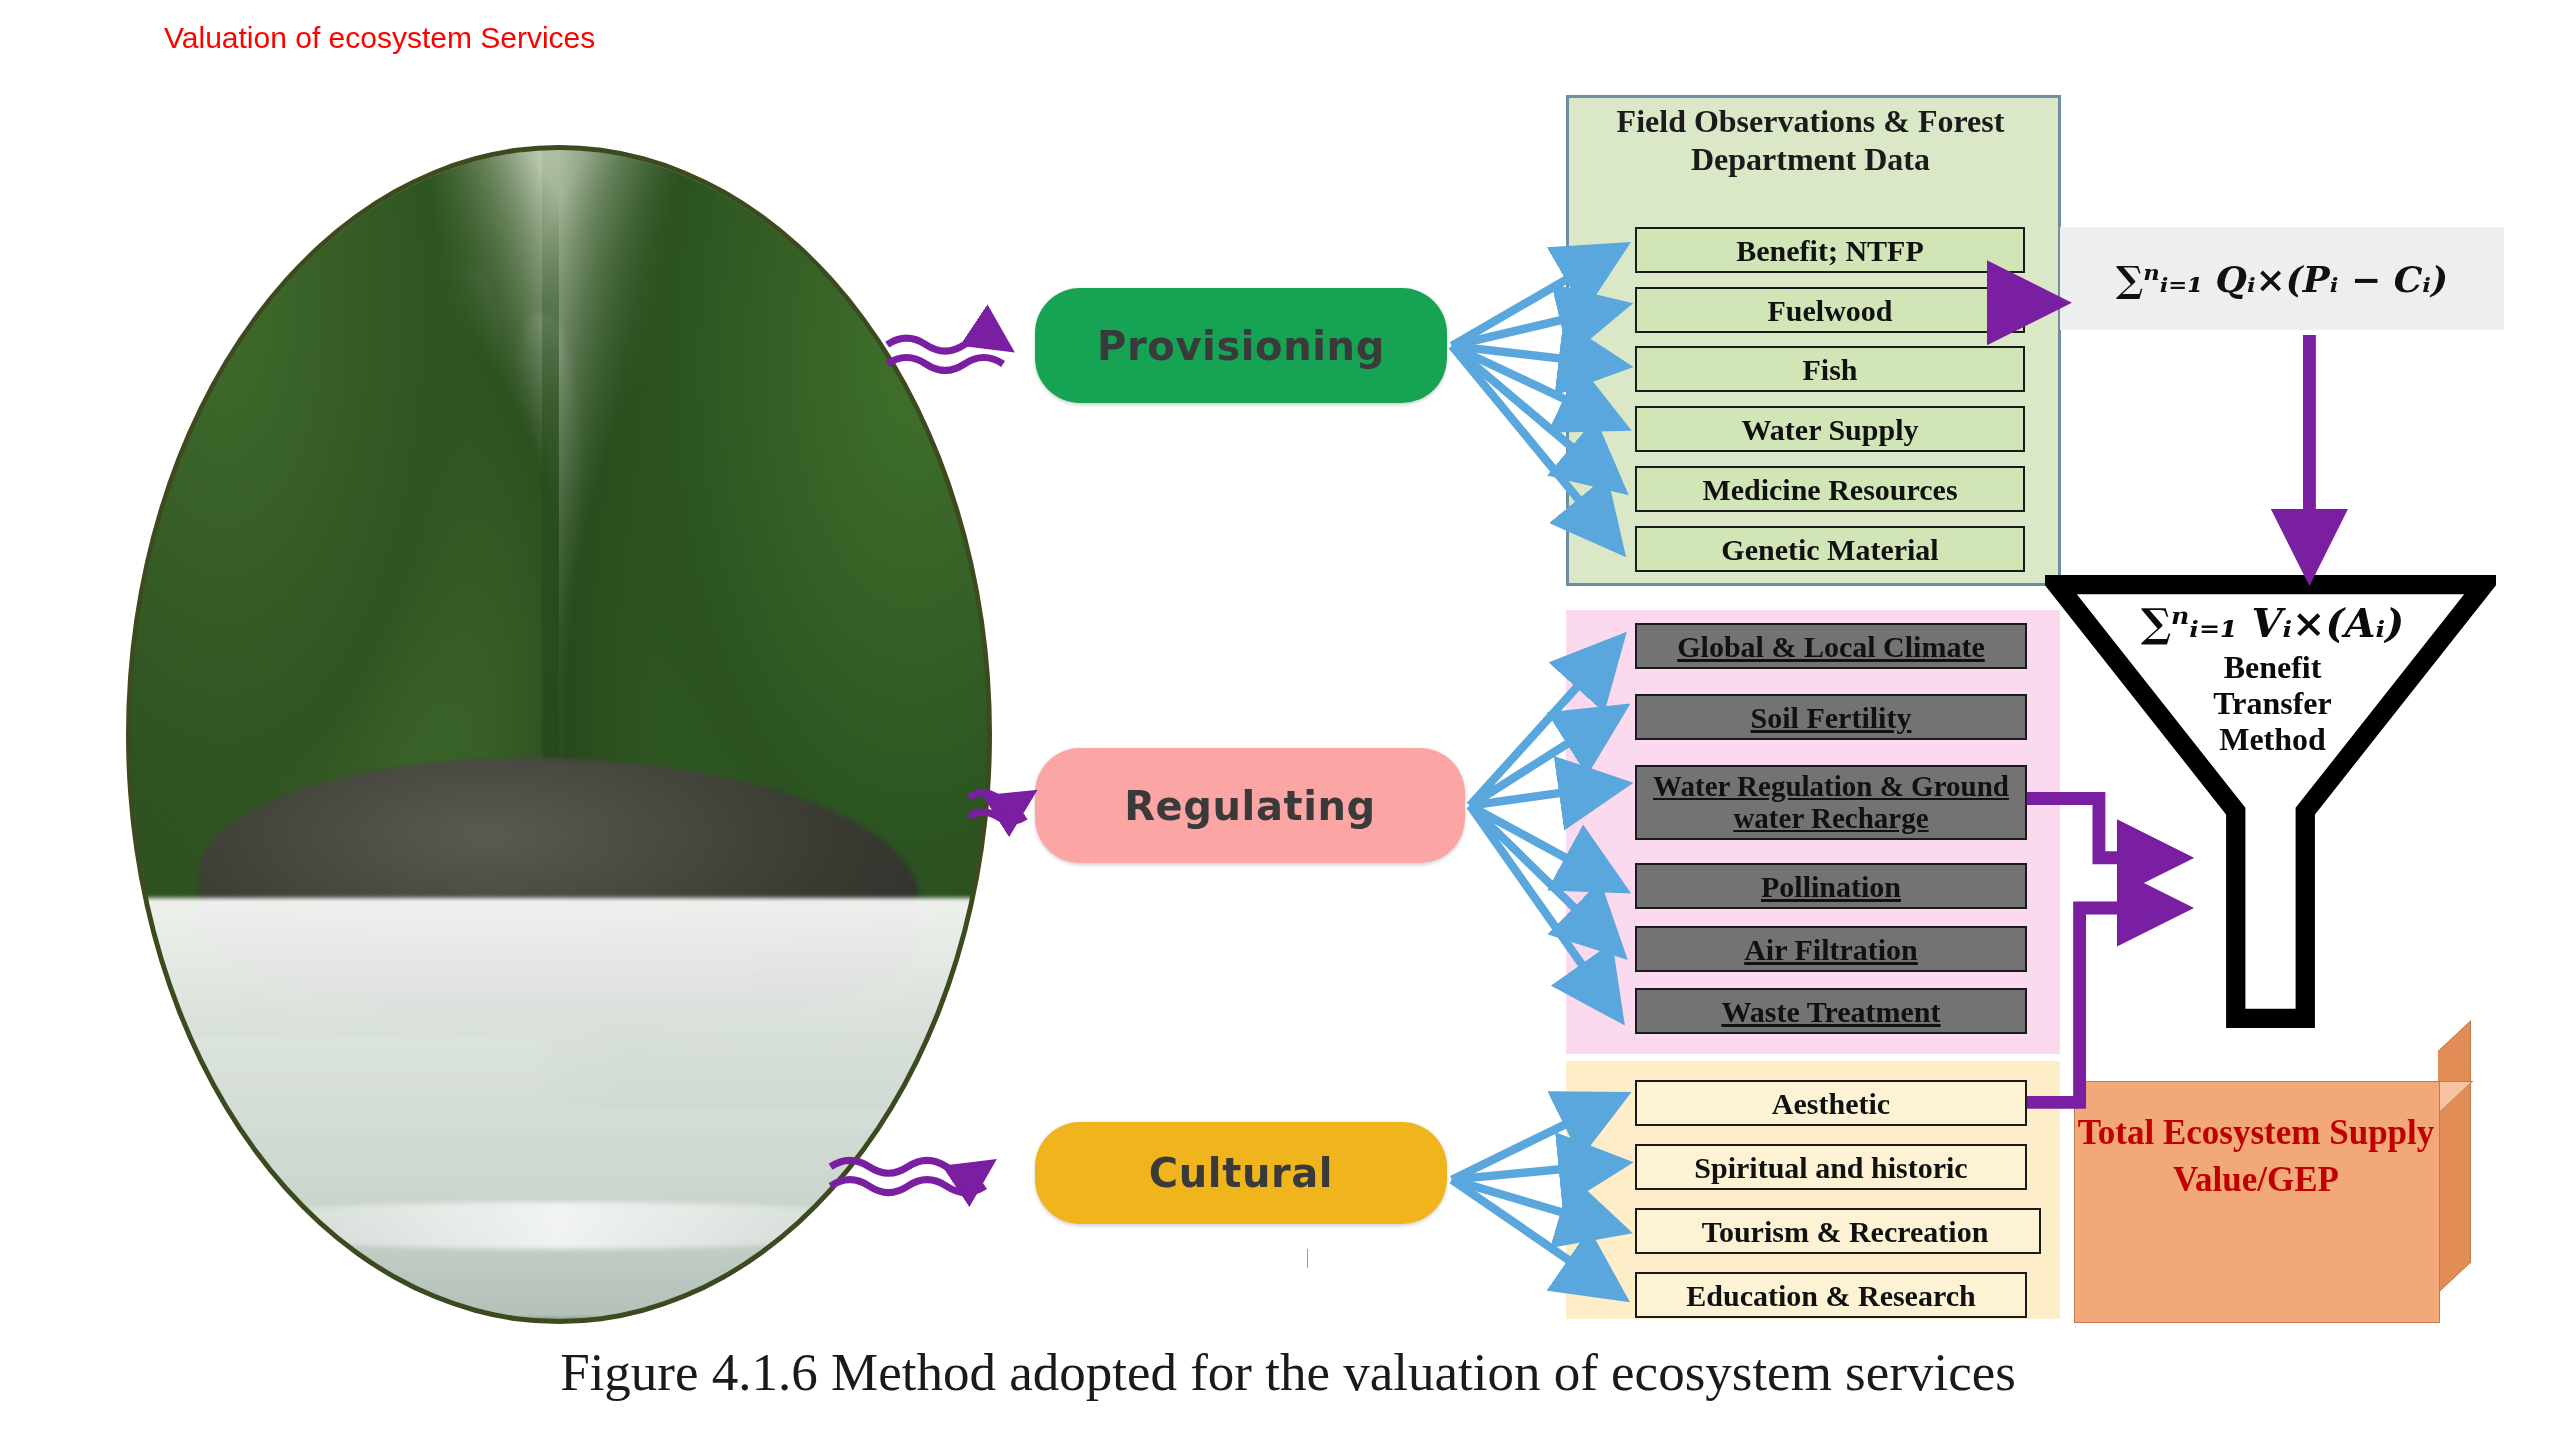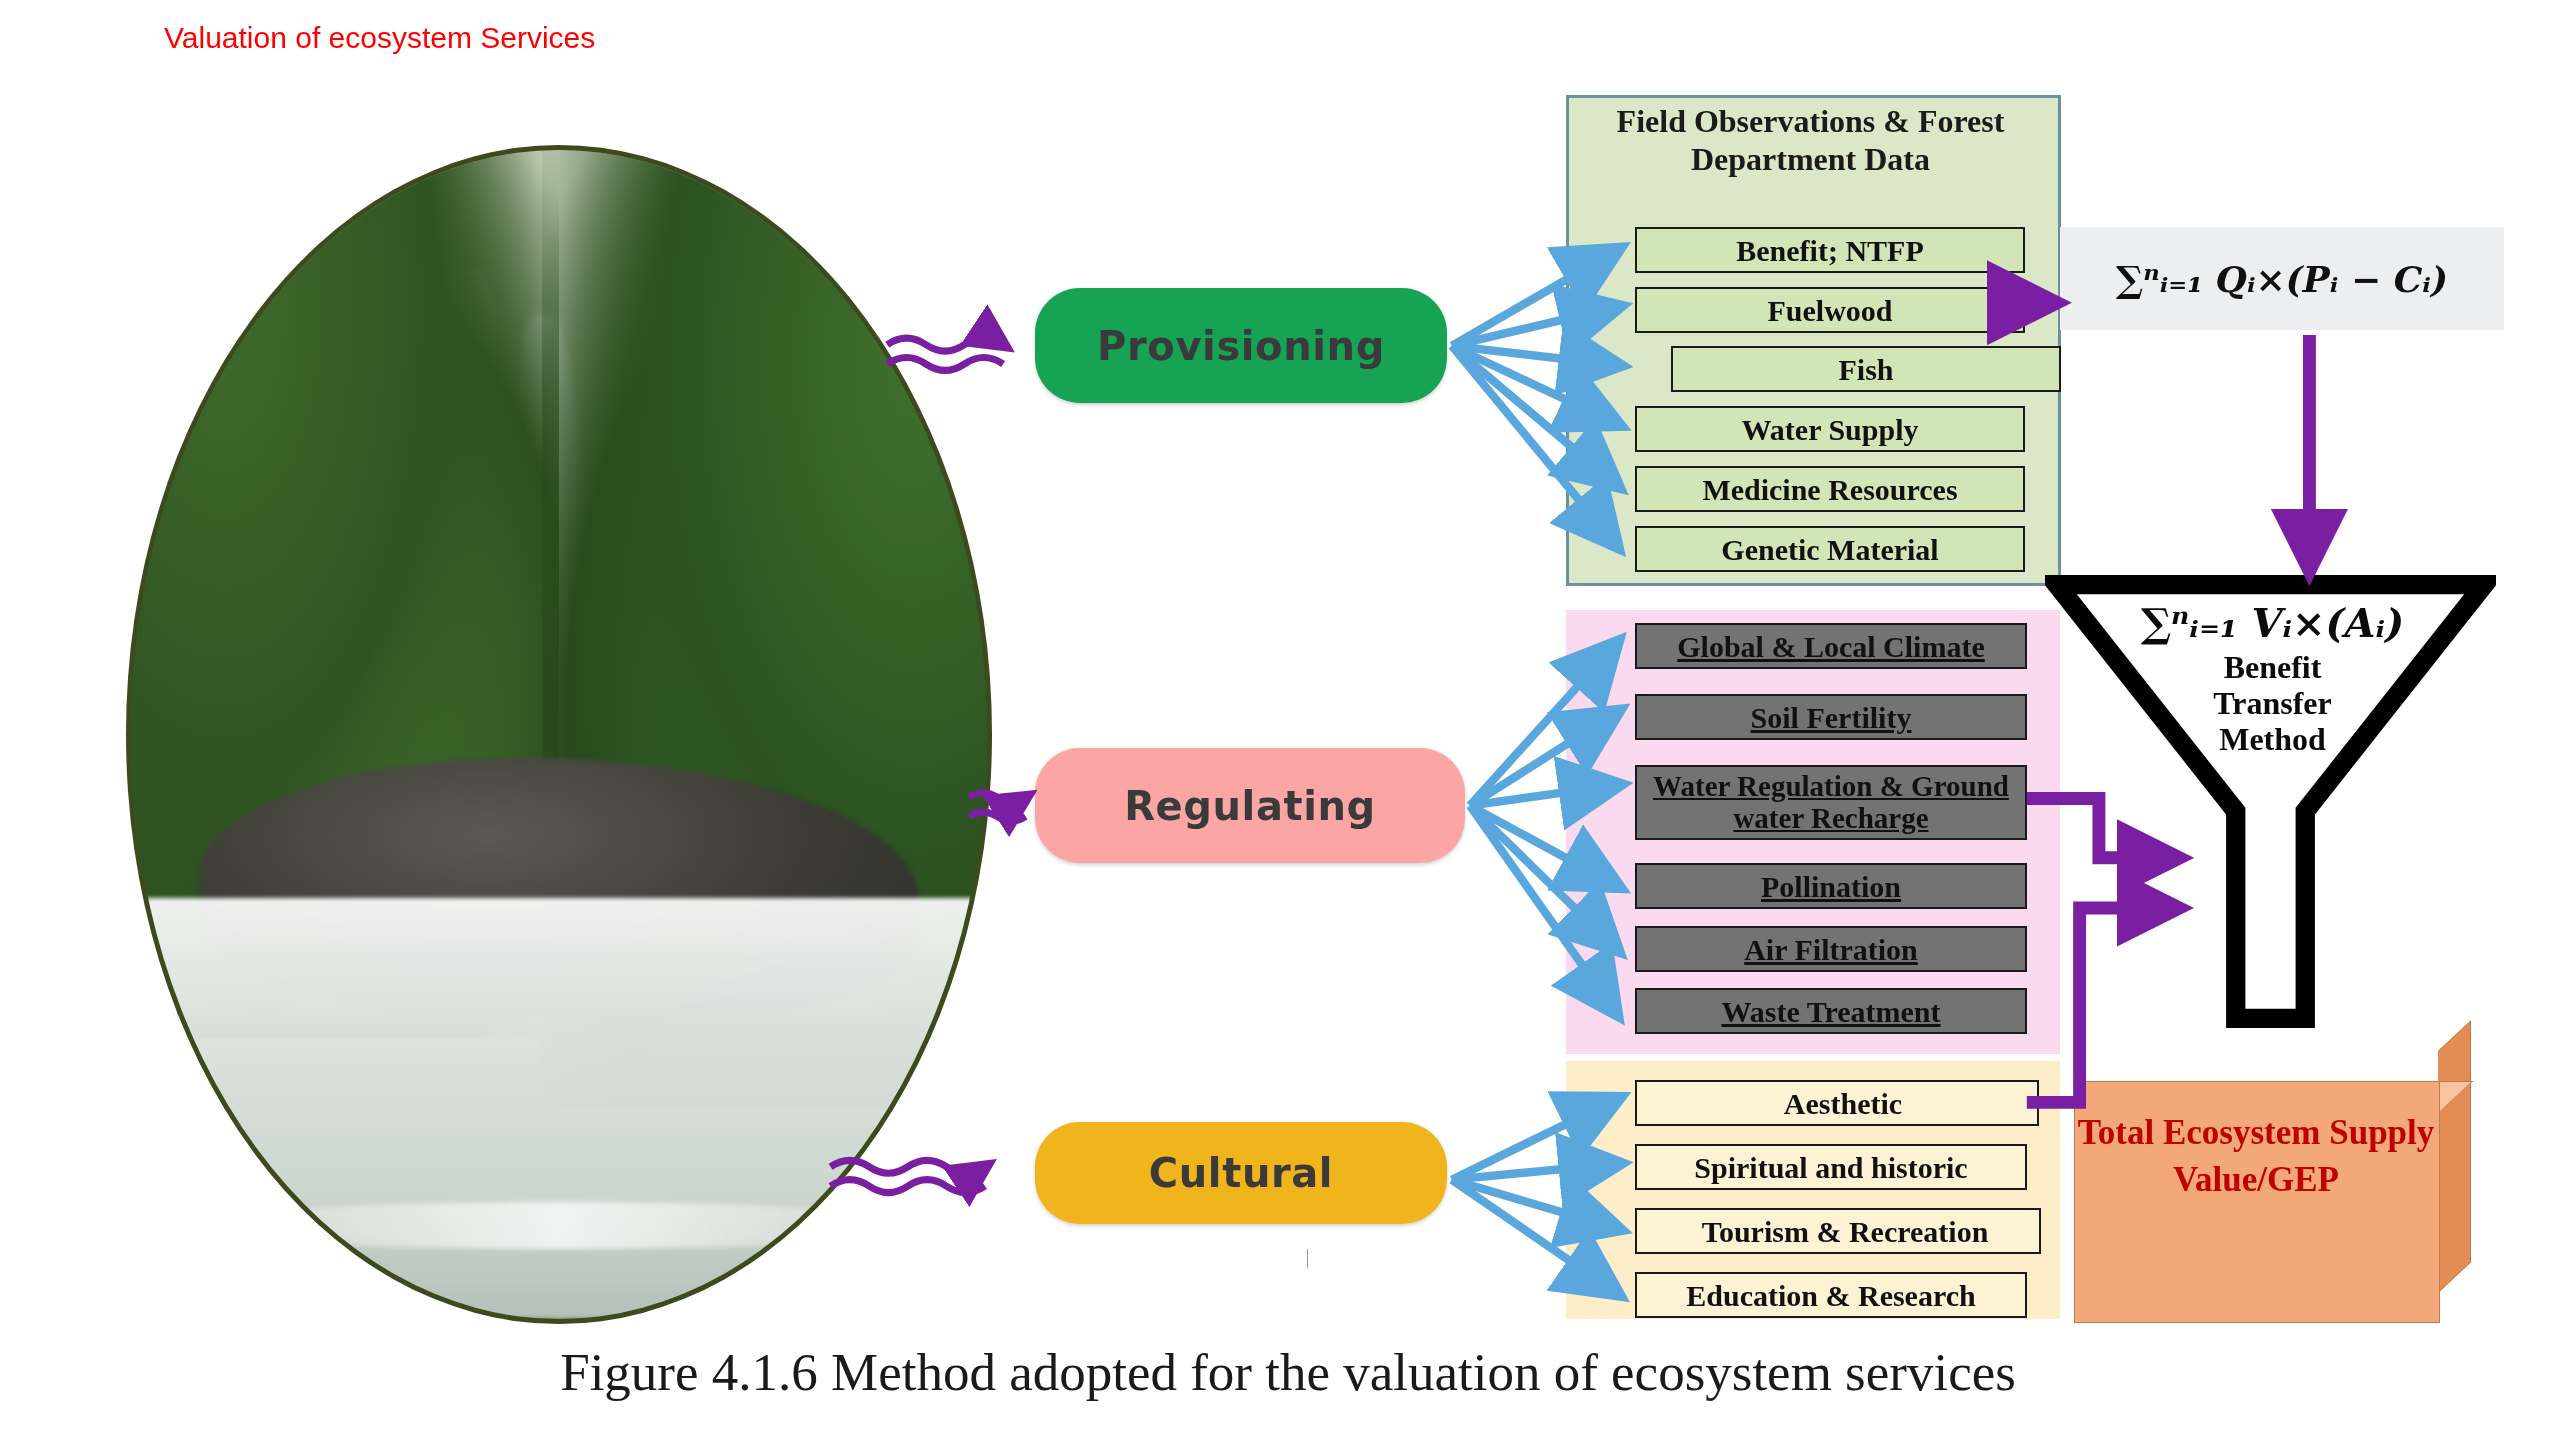--- a/index.html
+++ b/index.html
@@ -379,33 +379,33 @@
 </div>
 
 <div class="group-panel" id="panel-prov"></div>
 <div class="group-panel" id="panel-reg"></div>
 <div class="group-panel" id="panel-cult"></div>
 
 <div class="panel-header">Field Observations &amp; Forest Department Data</div>
 
 <div class="svc svc-prov" style="top:227px;">Benefit; NTFP</div>
 <div class="svc svc-prov" style="top:287px;">Fuelwood</div>
-<div class="svc svc-prov" style="top:346px;margin-left:36px;">Fish</div>
+<div class="svc svc-prov" style="top:346px;">Fish</div>
 <div class="svc svc-prov" style="top:406px;">Water Supply</div>
 <div class="svc svc-prov" style="top:466px;">Medicine Resources</div>
 <div class="svc svc-prov" style="top:526px;">Genetic Material</div>
 
 <div class="svc svc-reg" style="top:623px;">Global &amp; Local Climate</div>
 <div class="svc svc-reg" style="top:694px;">Soil Fertility</div>
 <div class="svc svc-reg" style="top:765px; height:71px; font-size:29px;">Water Regulation &amp; Ground water Recharge</div>
 <div class="svc svc-reg" style="top:863px;">Pollination</div>
 <div class="svc svc-reg" style="top:926px;">Air Filtration</div>
 <div class="svc svc-reg" style="top:988px;">Waste Treatment</div>
 
-<div class="svc svc-cult" style="top:1080px;padding-left:12px;">Aesthetic</div>
+<div class="svc svc-cult" style="top:1080px;">Aesthetic</div>
 <div class="svc svc-cult" style="top:1144px;">Spiritual and historic</div>
 <div class="svc svc-cult" style="top:1208px;padding-left:14px;">Tourism &amp; Recreation</div>
 <div class="svc svc-cult" style="top:1272px;">Education &amp; Research</div>
 
 <div class="tiny-tick"></div>
 
 <div id="formula-box">
   <span>∑ⁿᵢ₌₁ Qᵢ×(Pᵢ − Cᵢ)</span>
 </div>
 

